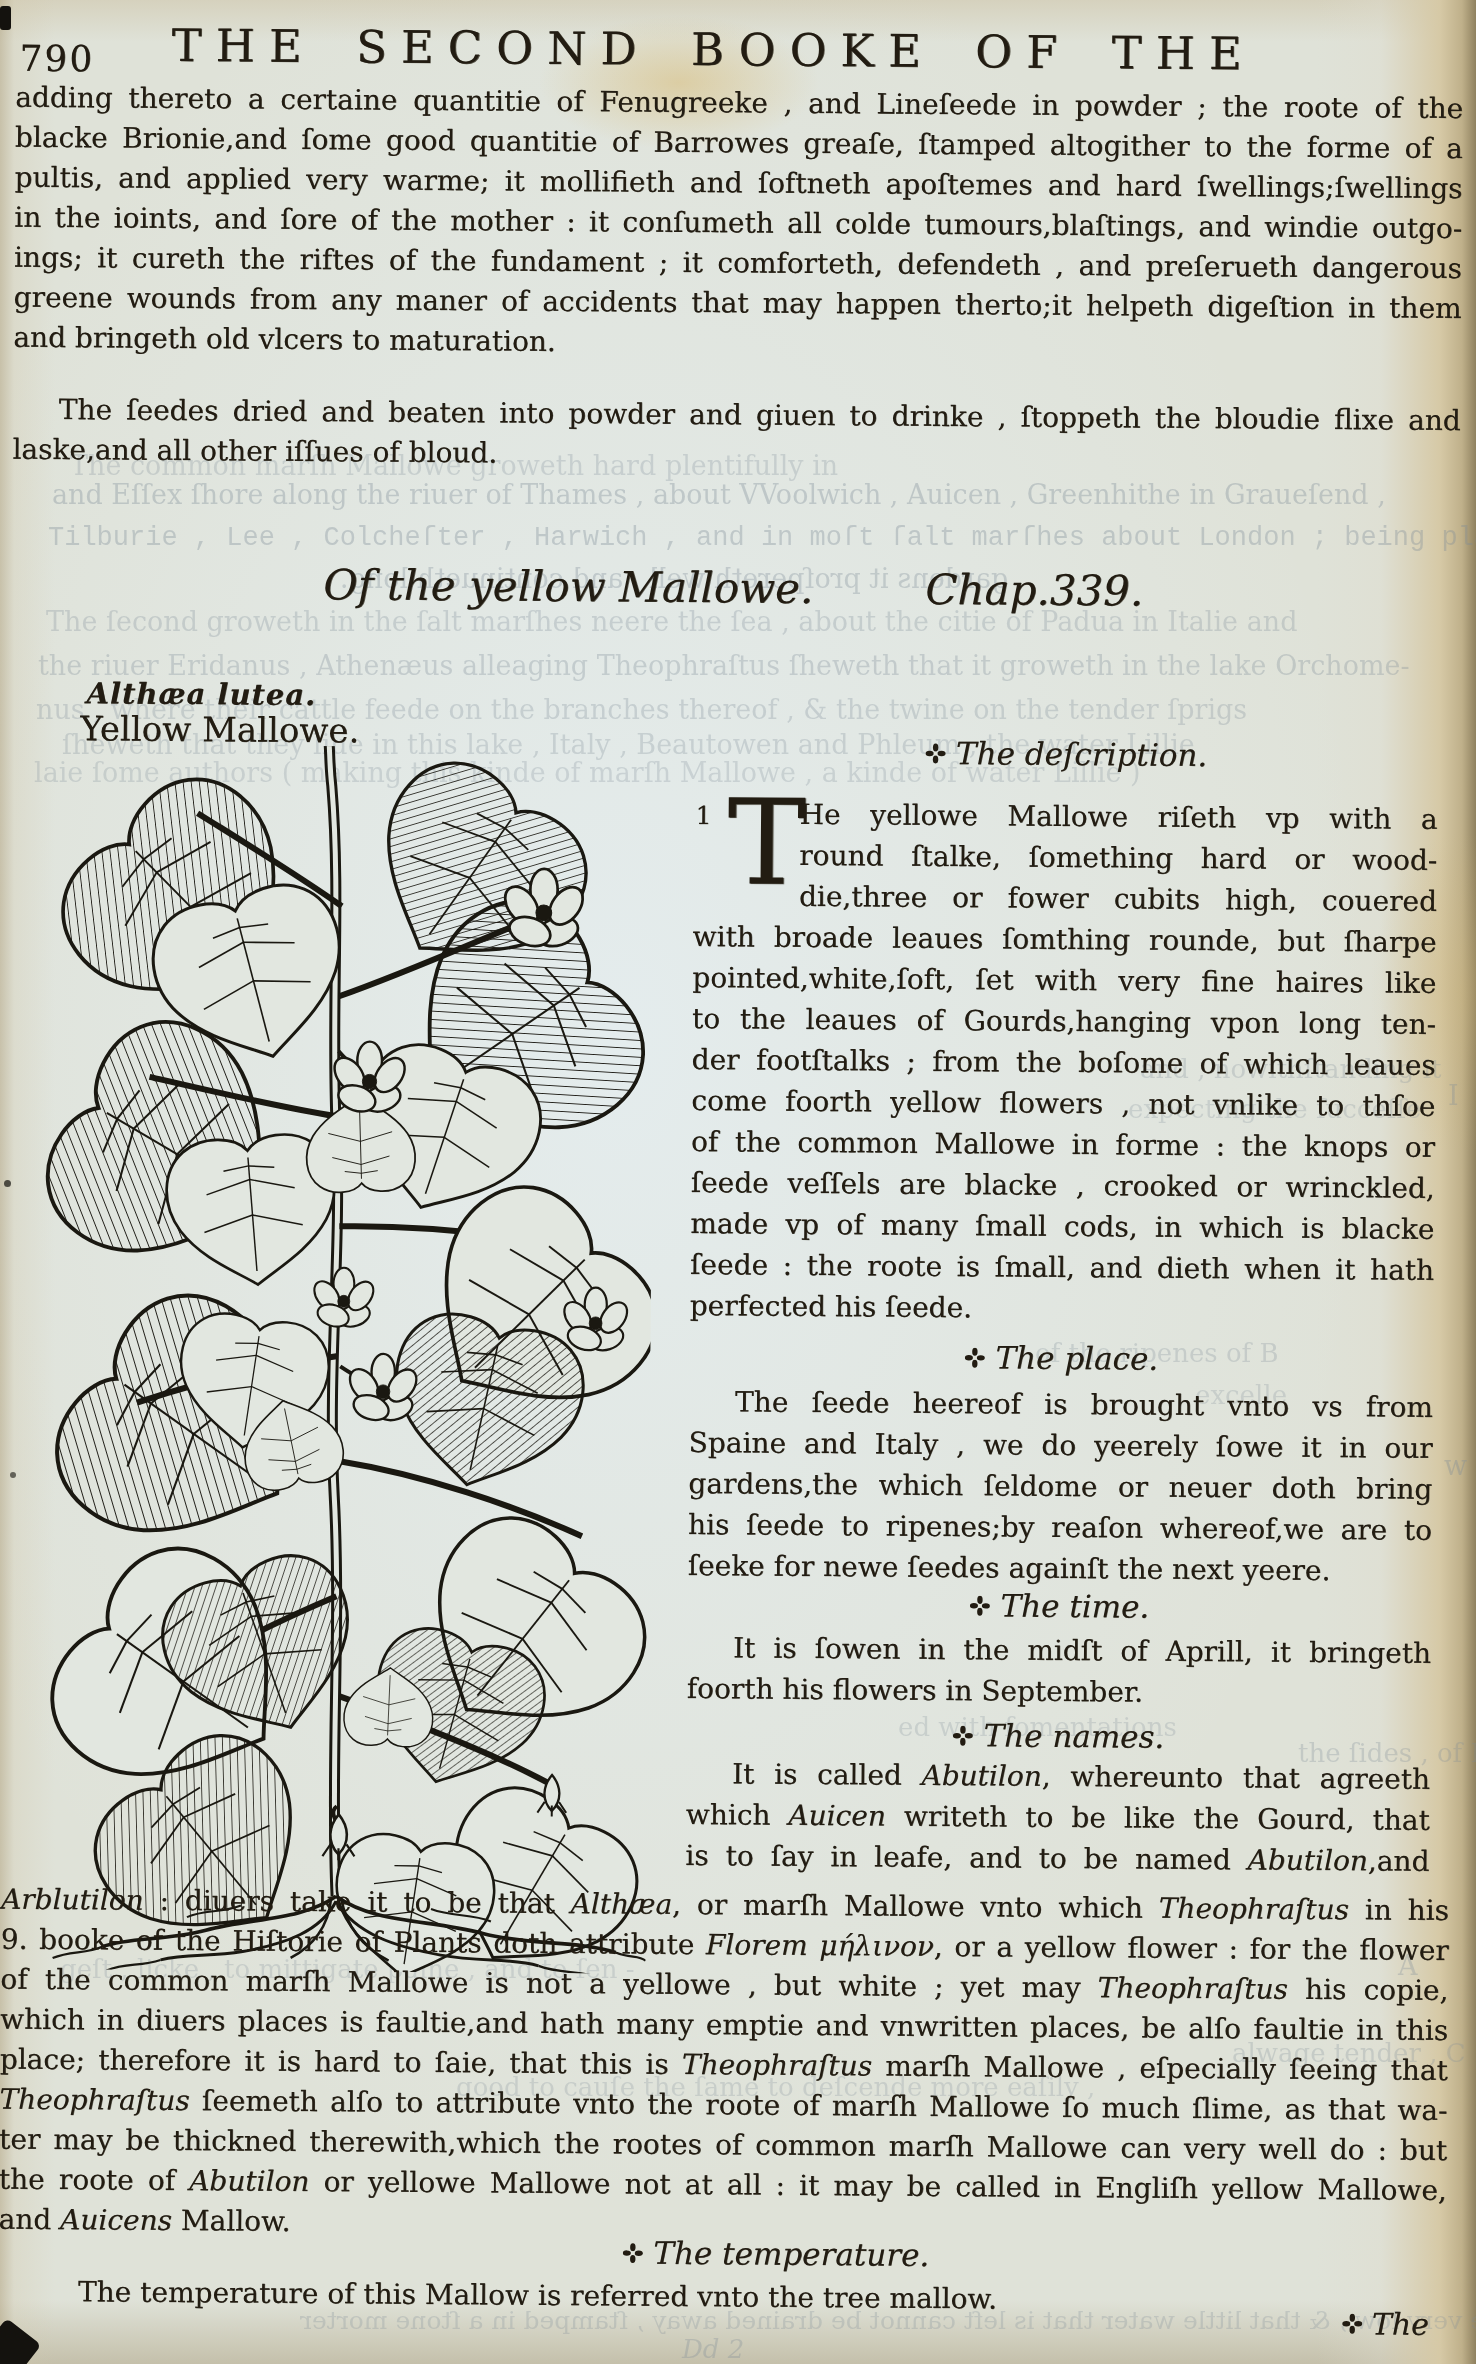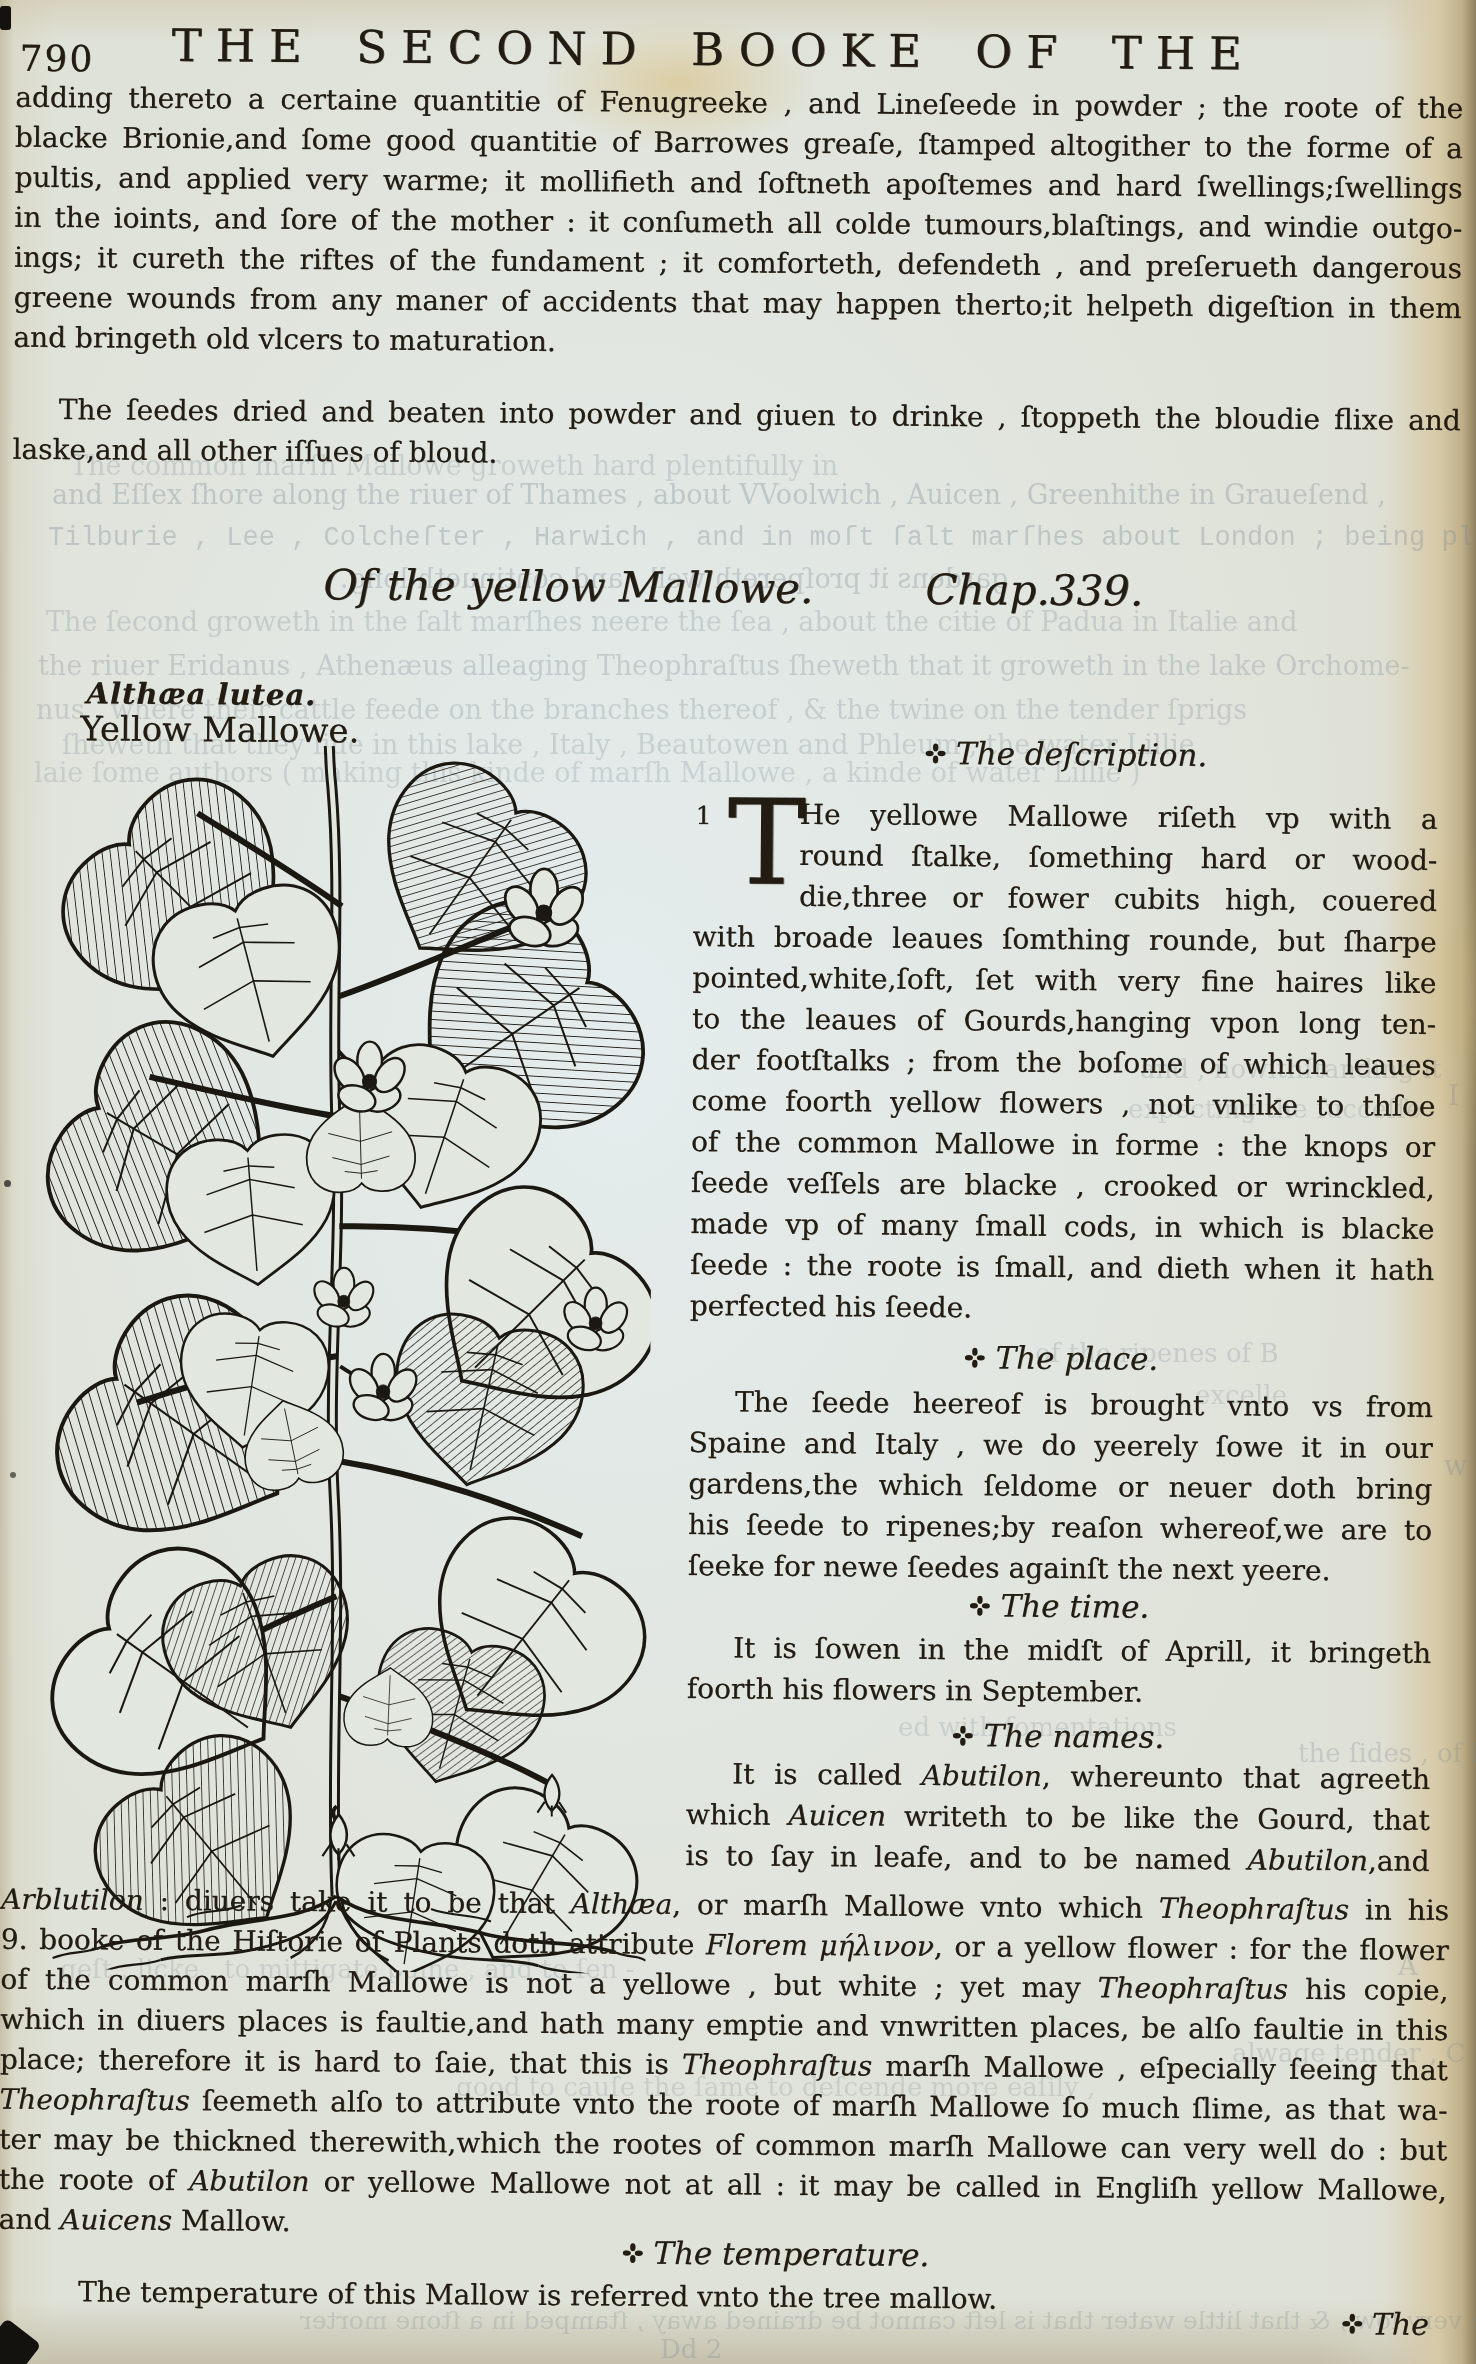--- a/index.html
+++ b/index.html
@@ -76,21 +76,21 @@
       <div class="gl" style="left: 1128px; top: 1094px; font-size: 26px; opacity: 0.24;">expecting the ſucceſſe</div>
       <div class="gl" style="left: 1035px; top: 1338px; font-size: 26px; opacity: 0.26;">of the ripenes of B</div>
       <div class="gl" style="left: 1195px; top: 1380px; font-size: 26px; opacity: 0.24;">excelle</div>
       <div class="gl" style="left: 898px; top: 1712px; font-size: 26px; opacity: 0.24;">ed with fomentations</div>
       <div class="gl" style="left: 1298px; top: 1738px; font-size: 26px; opacity: 0.28;">the ſides , of B</div>
       <div class="gl" style="left: 60px; top: 1954px; font-size: 26px; opacity: 0.24;">geſt , licke , to mittigate paine , and to ſen -</div>
       <div class="gl" style="left: 1398px; top: 1950px; opacity: 0.3;">A</div>
       <div class="gl" style="left: 1232px; top: 2038px; font-size: 26px; opacity: 0.26;">alwage tender , C</div>
       <div class="gl" style="left: 456px; top: 2072px; font-size: 26px; opacity: 0.24;">good to cauſe the ſame to deſcende more eaſily ,</div>
       <div class="gl mir" style="left: 300px; top: 2306px; font-size: 25px; opacity: 0.26;">they be very low , &amp; that little water that is left cannot be drained away , ſtamped in a ſtone morter</div>
-      <div class="gl" style="left: 660px; top: 2334px; font-size: 26px; opacity: 0.3;">Dd 2</div>
+      <div class="gl" style="left: 682px; top: 2334px; font-size: 26px; opacity: 0.3; font-style: italic;">Dd 2</div>
       <div class="gl" style="left: 1448px; top: 1080px; opacity: 0.3;">I</div>
       <div class="gl" style="left: 1444px; top: 1450px; opacity: 0.34;">w</div>
     </div>
 
   <div class="sheet">
 
     <div class="abs pagenum ink" style="left:20px; top:42px;">790</div>
     <div class="abs running-title" style="left:172px; top:22px;">THE SECOND BOOKE OF THE</div>
 
     <div class="block body-text ink" style="left:16px; top:82px; width:1448px;">

